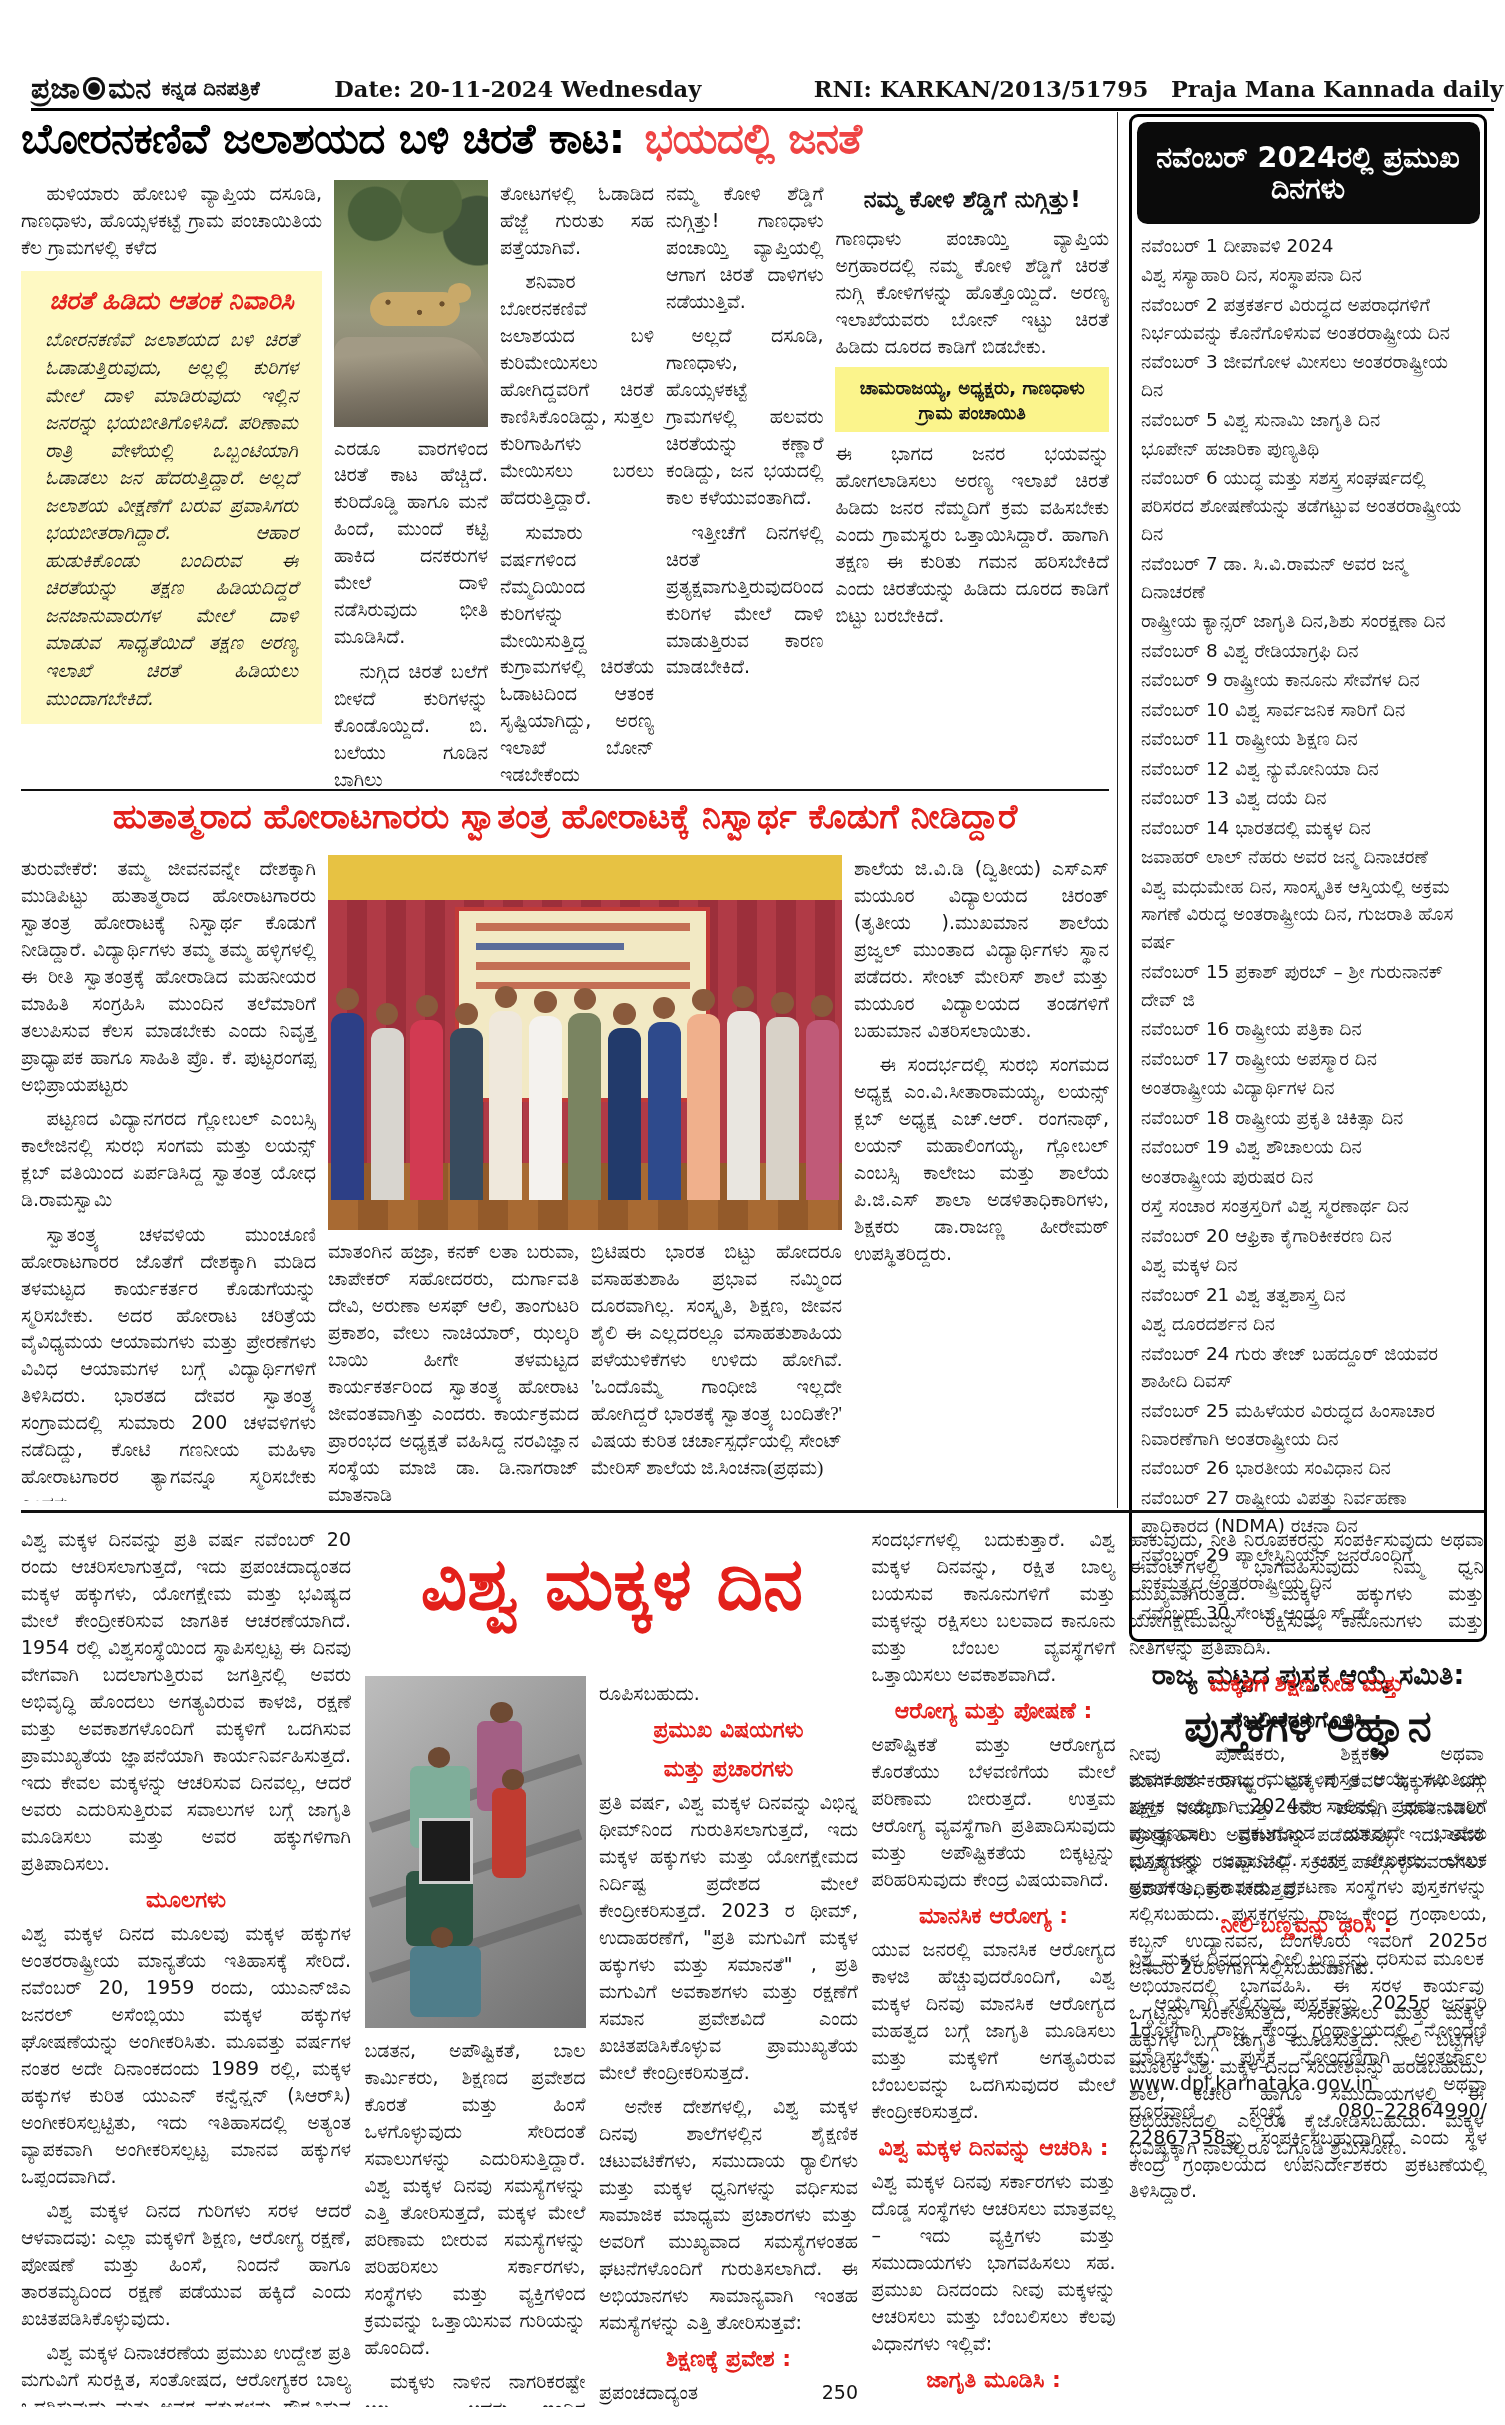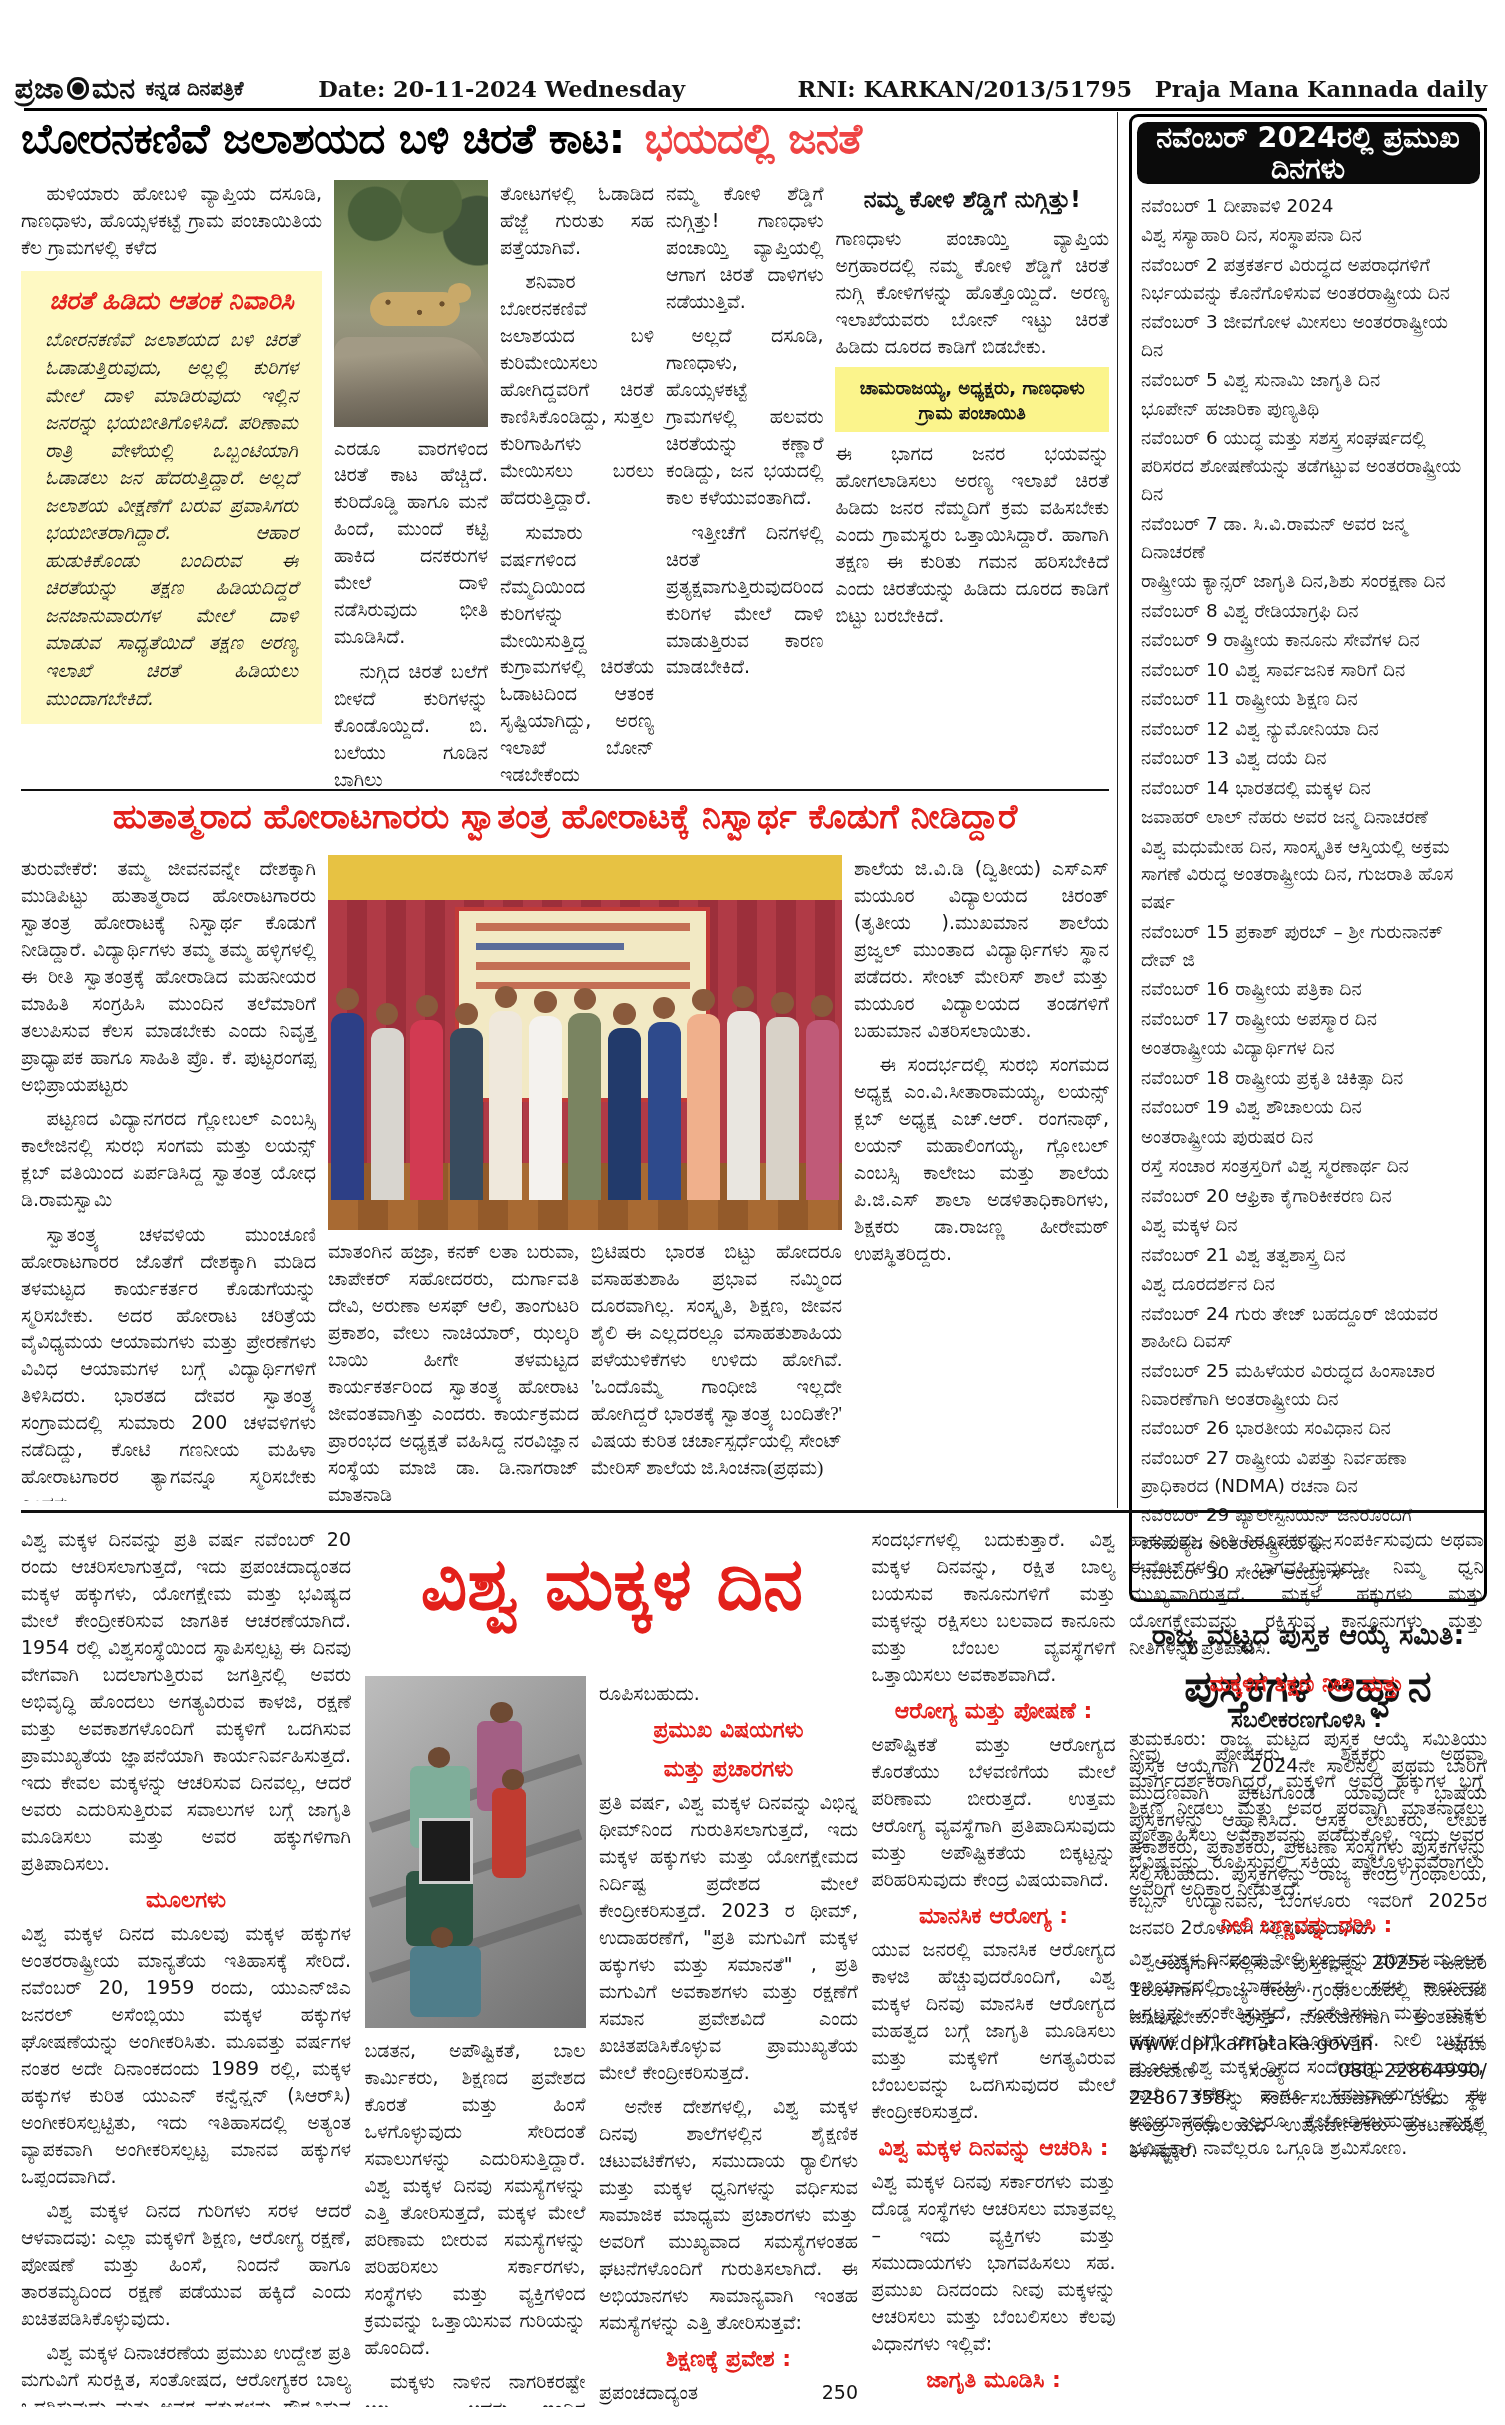--- a/index.html
+++ b/index.html
@@ -1,20 +1,20 @@
 <!DOCTYPE html>
 <html style="font-size:12px"><head>
 <meta charset="utf-8">
 <style>
   html,body{margin:0;padding:0;background:#e8e8e8;}
   .page{position:relative;width:1505px;height:2426px;background:#ffffff;
     font-family:"DejaVu Sans","Liberation Sans",sans-serif;color:#141414;overflow:hidden;}
   
-  .masthead{position:absolute;left:24px;top:69px;width:1463px;height:39px;
-    border-bottom:3.7px solid #000;display:flex;align-items:center;gap:22.5px;justify-content:flex-end;}
+  .masthead{position:absolute;left:31px;top:69px;width:1463px;height:39px;
+    border-bottom:3.7px solid #000;display:flex;align-items:center;gap:22.5px;}
   .logo{font-weight:bold;font-size:28.5px;display:flex;align-items:center;gap:3px;white-space:nowrap;}
   .logo .emblem{width:22.5px;height:22.5px;border-radius:50%;background:#111;display:inline-block;
     box-shadow:inset 0 0 0 3px #111, inset 0 0 0 5.2px #fff;}
   .logo-sub{font-size:19.5px;font-weight:bold;margin-left:7.5px;}
   .mast-date{font-size:22.5px;font-weight:bold;font-family:"DejaVu Serif","Liberation Serif",serif;margin-left:52px;white-space:nowrap;}
   .mast-rni{font-size:22.5px;font-weight:bold;font-family:"DejaVu Serif","Liberation Serif",serif;margin-left:90px;white-space:nowrap;}
   .mast-right{font-size:22.5px;font-weight:bold;font-family:"DejaVu Serif","Liberation Serif",serif;margin-left:auto;white-space:nowrap;}
   
   .bodytext{font-size:19px;line-height:1.42;text-align:justify;}
   .bodytext p{margin:0 0 7.5px 0;text-indent:25.5px;}
@@ -88,21 +88,21 @@
   .people i:nth-child(11){background:#e9e6e0;height:189px;}
   .people i:nth-child(12){background:#d8d2c8;height:183px;}
   .people i:nth-child(13){background:#c05a78;height:180px;}
   .below-photo{display:flex;gap:12px;margin-top:9px;font-family:Liberation Serif, serif;}
   .below-photo>div{flex:1 1 0;}
   
   .v-divider{position:absolute;left:1117px;top:112px;height:1396px;border-left:1.5px solid #222;}
   .sidebar{position:absolute;left:1129px;top:114px;width:358px;}
   .daysbox{border:3px solid #000;border-radius:9px;padding:7.5px 9px 10.5px 9px;}
   .daysbox .days-title{background:#0b0b0b;color:#fff;border-radius:10.5px;margin:-3px -4.5px 7.5px -4.5px;
-    padding:0 6px;font-size:28.5px;font-weight:bold;text-align:center;line-height:1.1;}
+    padding:20px 6px;font-size:28.5px;font-weight:bold;text-align:center;line-height:1.1;}
   .days-list{font-size:18.4px;line-height:1.52;}
   .days-list div{margin-bottom:1.5px;}
   .bookart{margin-top:16.5px;}
   .bookart .bt1{font-size:27px;font-weight:bold;text-align:center;line-height:1.25;}
   .bookart .bt2{font-size:43px;font-weight:bold;text-align:center;margin:9px 0 13.5px 0;}
   
   .rule-bottom{position:absolute;left:21px;top:1510px;width:1463px;border-top:3.7px solid #111;}
   .article3{position:absolute;left:21px;top:1526px;width:1463px;height:881px;
     display:flex;gap:13.5px;overflow:hidden;}
   .a3c1{flex:0 0 330px;}

